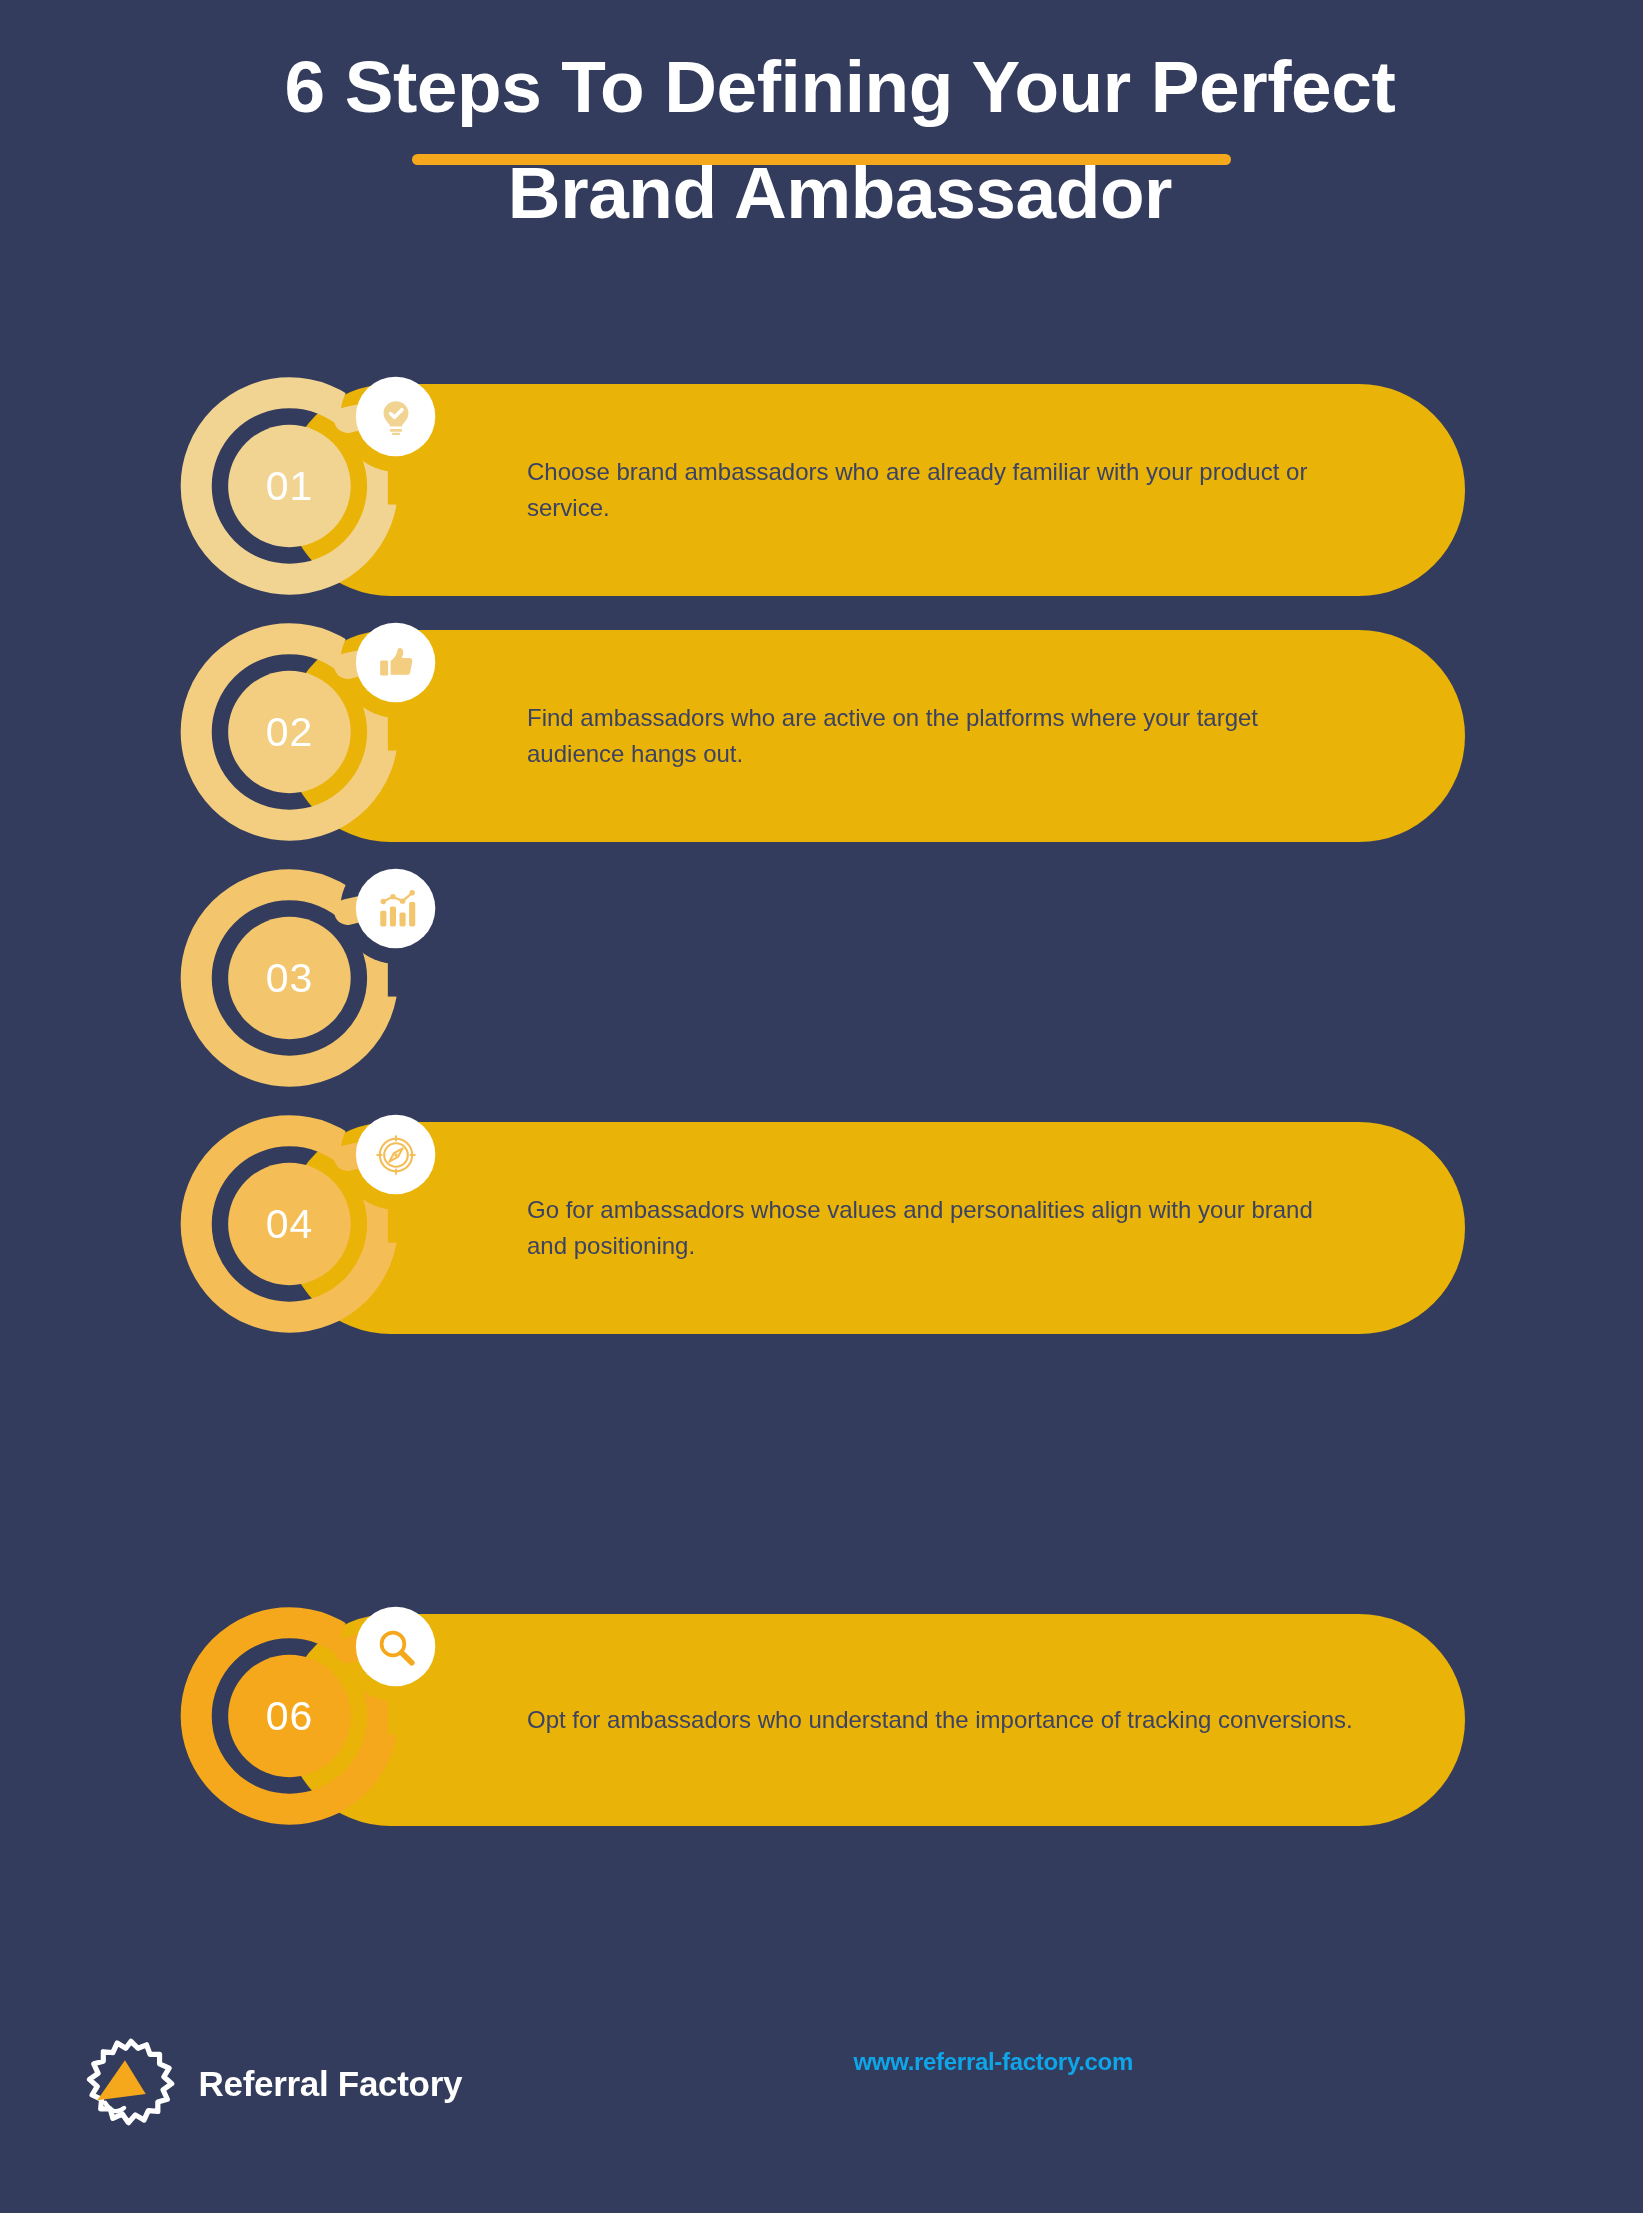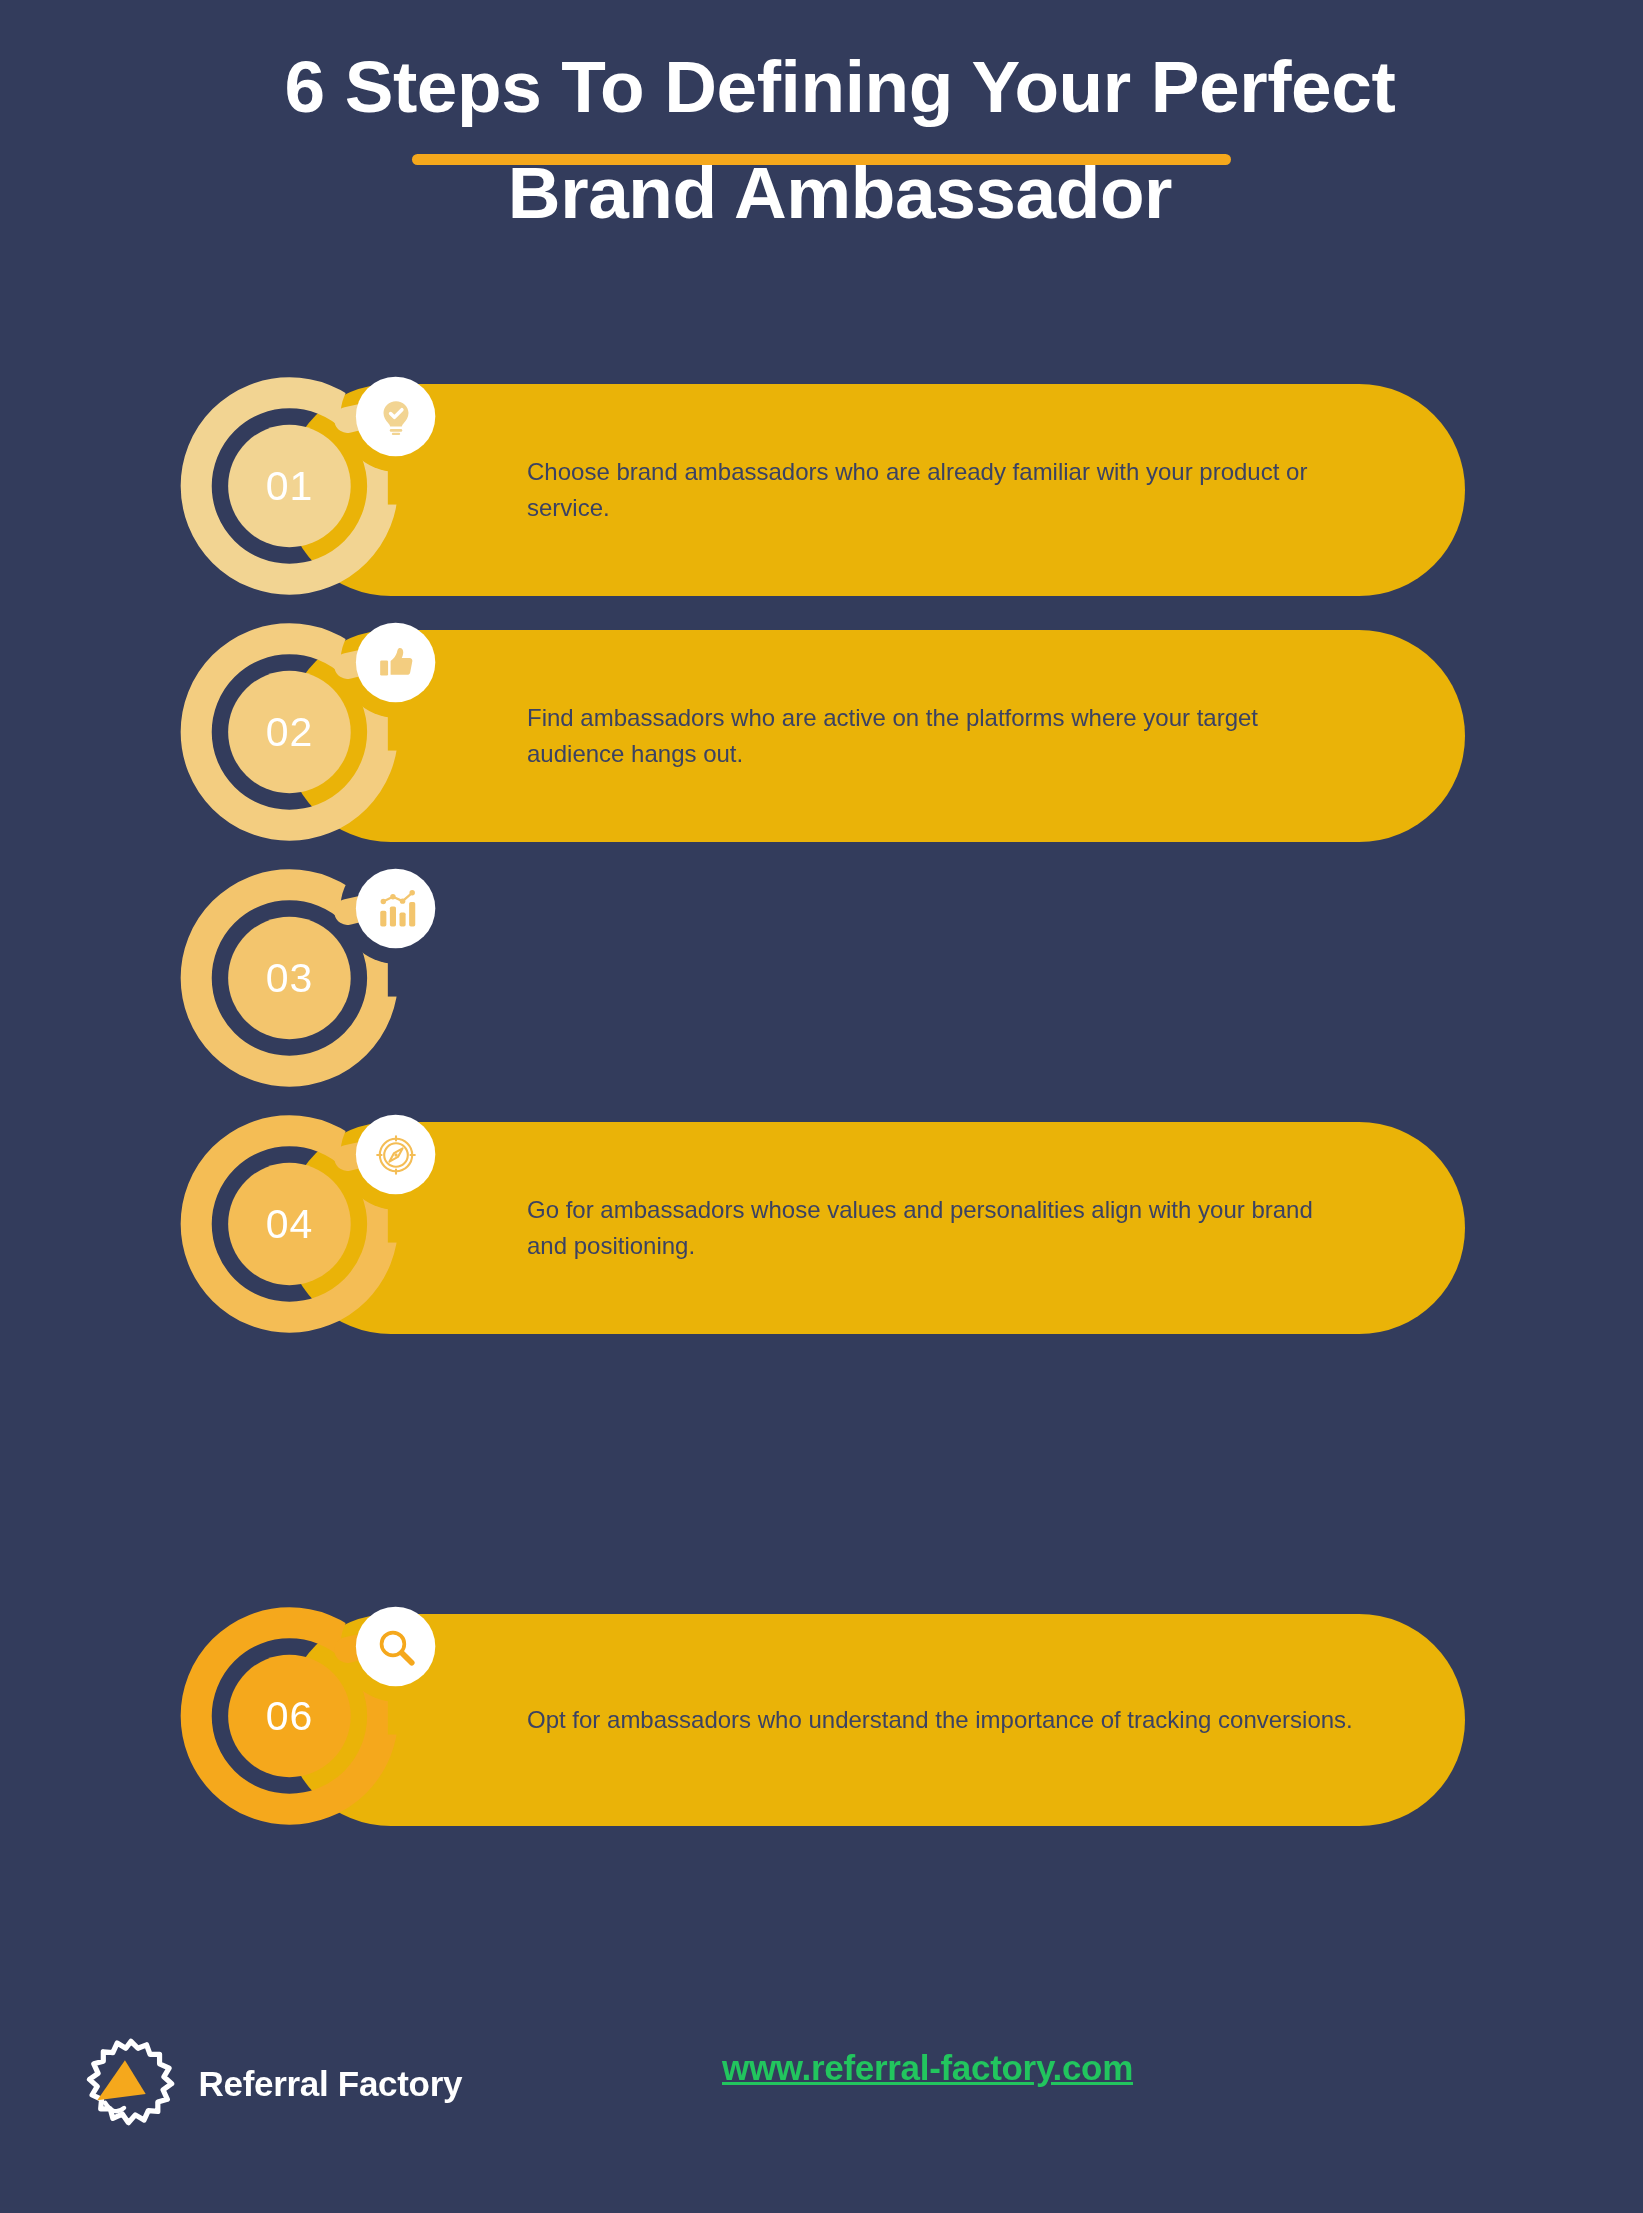--- a/index.html
+++ b/index.html
@@ -112,25 +112,24 @@
   }
   .logo-name {
     color:#ffffff;
     font-size:35px;
     font-weight:bold;
     letter-spacing:-0.3px;
   }
   .site-url {
     position:absolute;
     right:171px; top:59px;
-    color:#22c55e;
-    font-size:35px;
+    color:#0ea5e9;
+    font-size:24px;
     font-weight:bold;
     letter-spacing:-0.3px;
-    text-decoration:underline;
   }
 </style>
 </head>
 <body>
 
 <div class="header">
   <span class="title-line title-line-1">6 Steps To Defining Your Perfect</span>
   <span class="title-underline"></span>
   <span class="title-line title-line-2">Brand Ambassador</span>
 </div>

